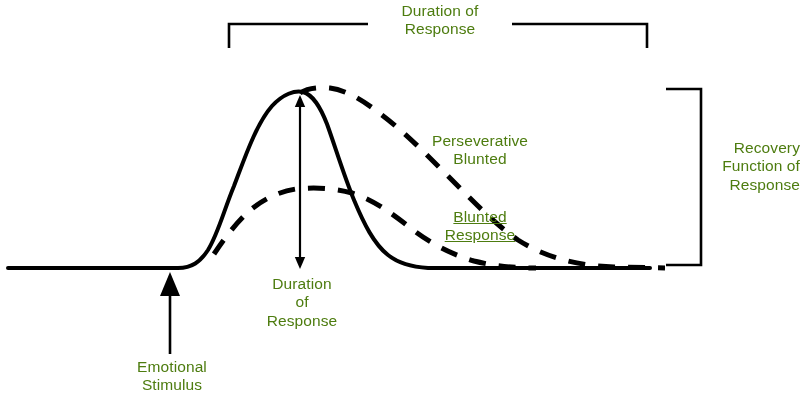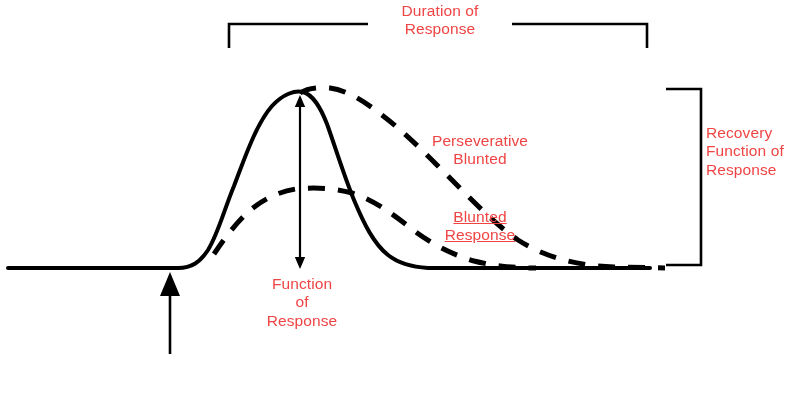--- a/index.html
+++ b/index.html
@@ -30,21 +30,21 @@
     display: block;
   }
   .lbl {
     position: absolute;
     margin: 0;
     text-align: center;
     line-height: 1.18;
     font-family: "Liberation Sans", sans-serif;
     font-size: 15.5px;
     font-weight: 400;
-    color: #ef4444;
+    color: #4d7c0f;
     white-space: pre;
     letter-spacing: 0.1px;
   }
   #label-duration-of-response {
     left: 370px;
     top: 2px;
     width: 140px;
   }
   #label-perseverative-response {
     left: 400px;
@@ -62,23 +62,23 @@
     top: 275px;
     width: 124px;
   }
   #label-emotional-stimulus {
     left: 104px;
     top: 358px;
     width: 136px;
   }
   #label-recovery-function-of-response {
     left: 706px;
-    top: 124px;
+    top: 139px;
     width: 94px;
-    text-align: left;
+    text-align: right;
   }
 </style>
 </head>
 <body>
 
 <div id="diagram-root">
 
   <svg id="diagram-svg" viewBox="0 0 800 412" xmlns="http://www.w3.org/2000/svg">
 
     <defs>
@@ -142,22 +142,24 @@
 
   <div class="lbl" id="label-duration-of-response">Duration of
 Response</div>
 
   <div class="lbl" id="label-perseverative-response">Perseverative
 Blunted</div>
 
   <div class="lbl" id="label-blunted-response">Blunted
 Response</div>
 
-  <div class="lbl" id="label-magnitude-of-response">Function
+  <div class="lbl" id="label-magnitude-of-response">Duration
 of
 Response</div>
 
+  <div class="lbl" id="label-emotional-stimulus">Emotional
+Stimulus</div>
 
   <div class="lbl" id="label-recovery-function-of-response">Recovery
 Function of
 Response</div>
 
 </div>
 
 </body></html>

